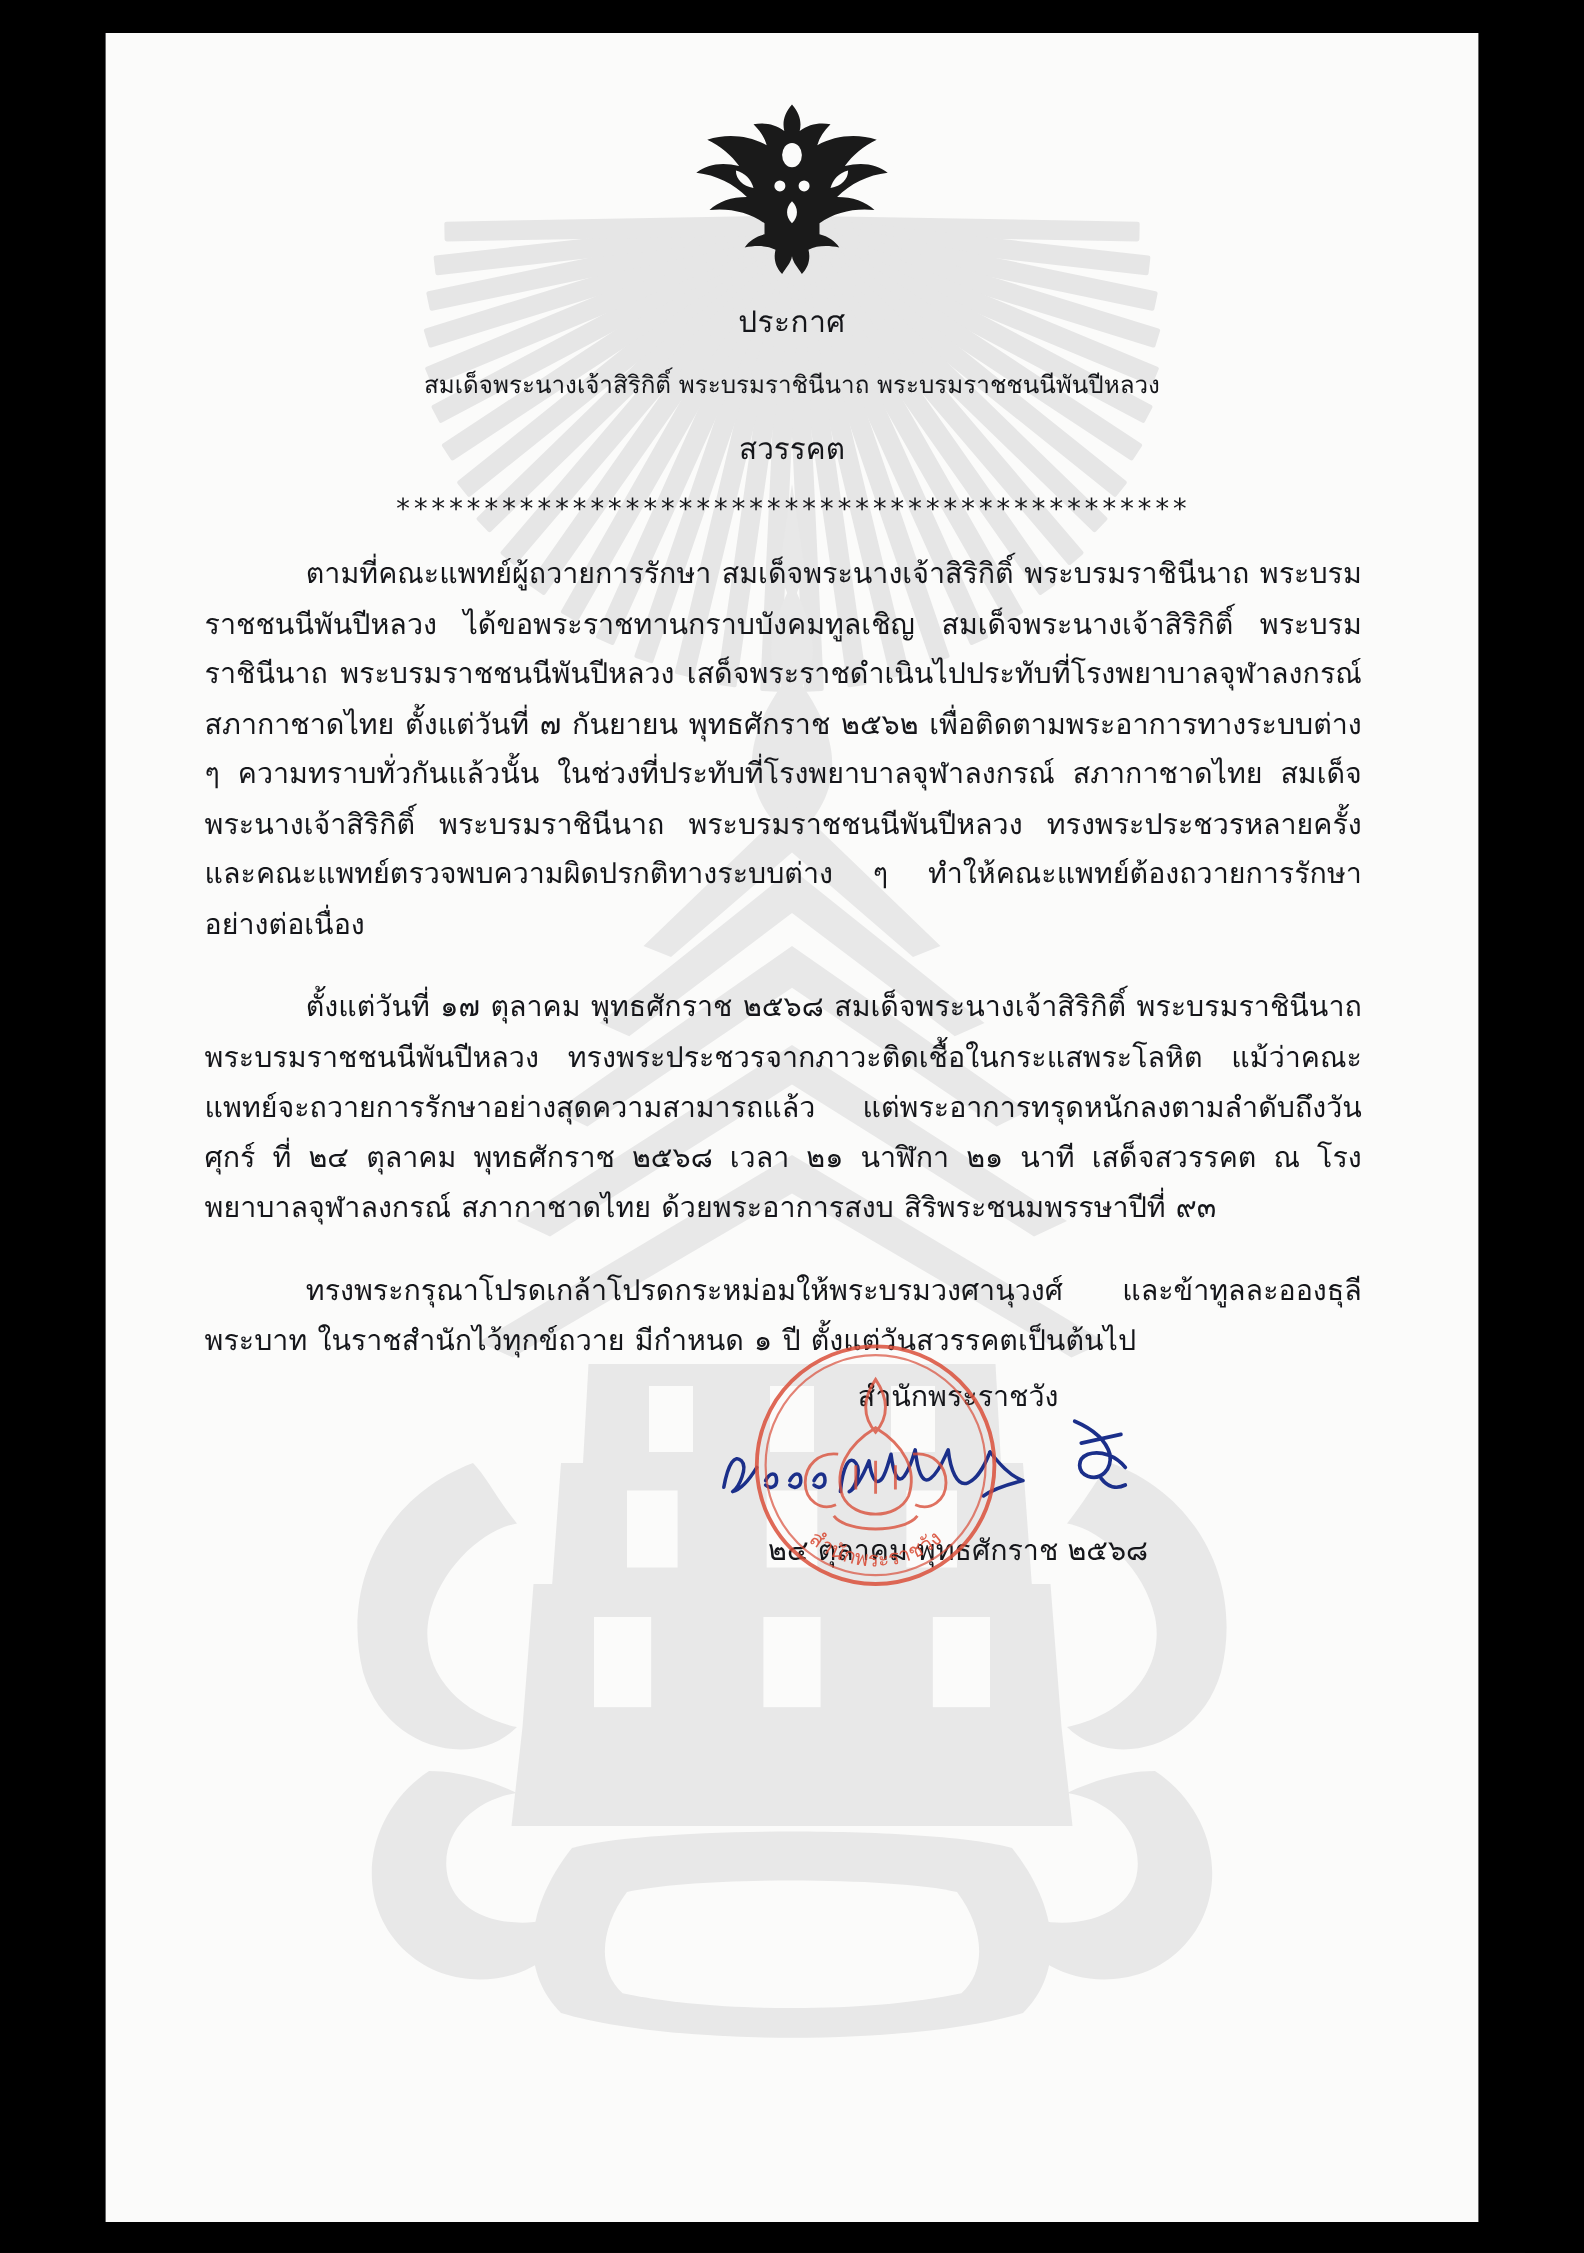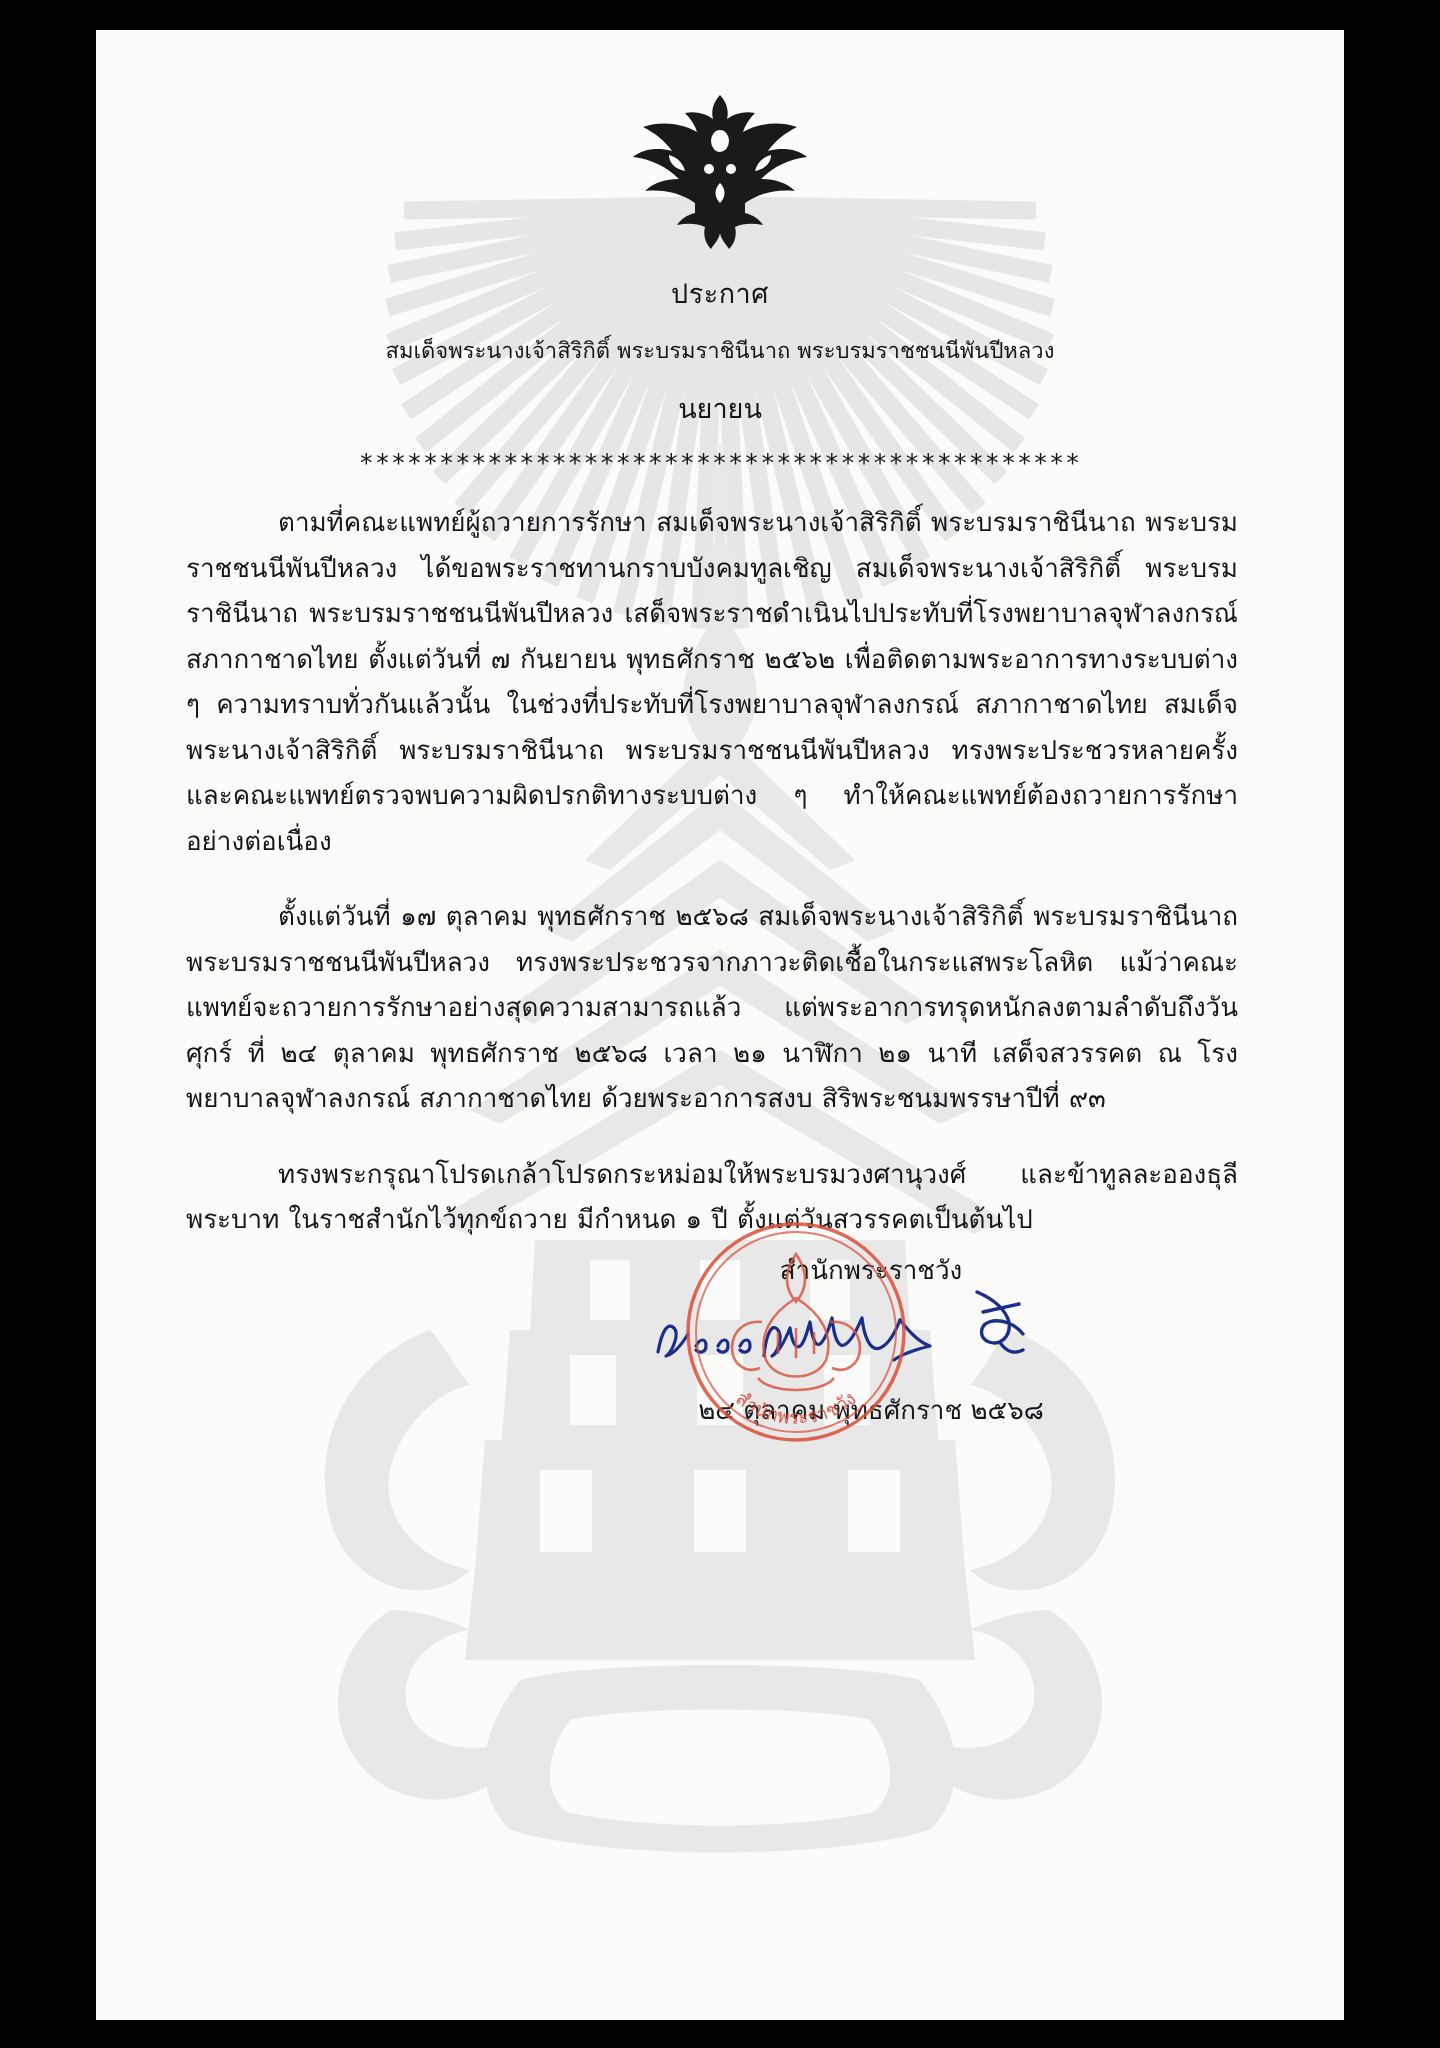--- a/index.html
+++ b/index.html
@@ -276,21 +276,21 @@
           <path d="M44 70 C52 72 58 78 60 86 C50 84 44 78 44 70 Z"></path>
           <path d="M146 70 C138 72 132 78 130 86 C140 84 146 78 146 70 Z"></path>
         </g>
       </svg>
     </div>
 
     <div class="doc-body">
       <div class="heading-block">
         <div class="h-line1">ประกาศ</div>
         <div class="h-line2">สมเด็จพระนางเจ้าสิริกิติ์ พระบรมราชินีนาถ พระบรมราชชนนีพันปีหลวง</div>
-        <div class="h-line3">นยายน</div>
+        <div class="h-line3">สวรรคต</div>
       </div>
 
       <div class="stars">*********************************************</div>
 
       <div class="paras">
         <p class="para">ตามที่คณะแพทย์ผู้ถวายการรักษา สมเด็จพระนางเจ้าสิริกิติ์ พระบรมราชินีนาถ พระบรมราชชนนีพันปีหลวง ได้ขอพระราชทานกราบบังคมทูลเชิญ สมเด็จพระนางเจ้าสิริกิติ์ พระบรมราชินีนาถ พระบรมราชชนนีพันปีหลวง เสด็จพระราชดำเนินไปประทับที่โรงพยาบาลจุฬาลงกรณ์ สภากาชาดไทย ตั้งแต่วันที่ ๗ กันยายน พุทธศักราช ๒๕๖๒ เพื่อติดตามพระอาการทางระบบต่าง ๆ ความทราบทั่วกันแล้วนั้น ในช่วงที่ประทับที่โรงพยาบาลจุฬาลงกรณ์ สภากาชาดไทย สมเด็จพระนางเจ้าสิริกิติ์ พระบรมราชินีนาถ พระบรมราชชนนีพันปีหลวง ทรงพระประชวรหลายครั้ง และคณะแพทย์ตรวจพบความผิดปรกติทางระบบต่าง ๆ ทำให้คณะแพทย์ต้องถวายการรักษาอย่างต่อเนื่อง</p>
         <p class="para">ตั้งแต่วันที่ ๑๗ ตุลาคม พุทธศักราช ๒๕๖๘ สมเด็จพระนางเจ้าสิริกิติ์ พระบรมราชินีนาถ พระบรมราชชนนีพันปีหลวง ทรงพระประชวรจากภาวะติดเชื้อในกระแสพระโลหิต แม้ว่าคณะแพทย์จะถวายการรักษาอย่างสุดความสามารถแล้ว แต่พระอาการทรุดหนักลงตามลำดับถึงวัน ศุกร์ ที่ ๒๔ ตุลาคม พุทธศักราช ๒๕๖๘ เวลา ๒๑ นาฬิกา ๒๑ นาที เสด็จสวรรคต ณ โรงพยาบาลจุฬาลงกรณ์ สภากาชาดไทย ด้วยพระอาการสงบ สิริพระชนมพรรษาปีที่ ๙๓</p>
         <p class="para">ทรงพระกรุณาโปรดเกล้าโปรดกระหม่อมให้พระบรมวงศานุวงศ์ และข้าทูลละอองธุลีพระบาท ในราชสำนักไว้ทุกข์ถวาย มีกำหนด ๑ ปี ตั้งแต่วันสวรรคตเป็นต้นไป</p>
       </div>
 

